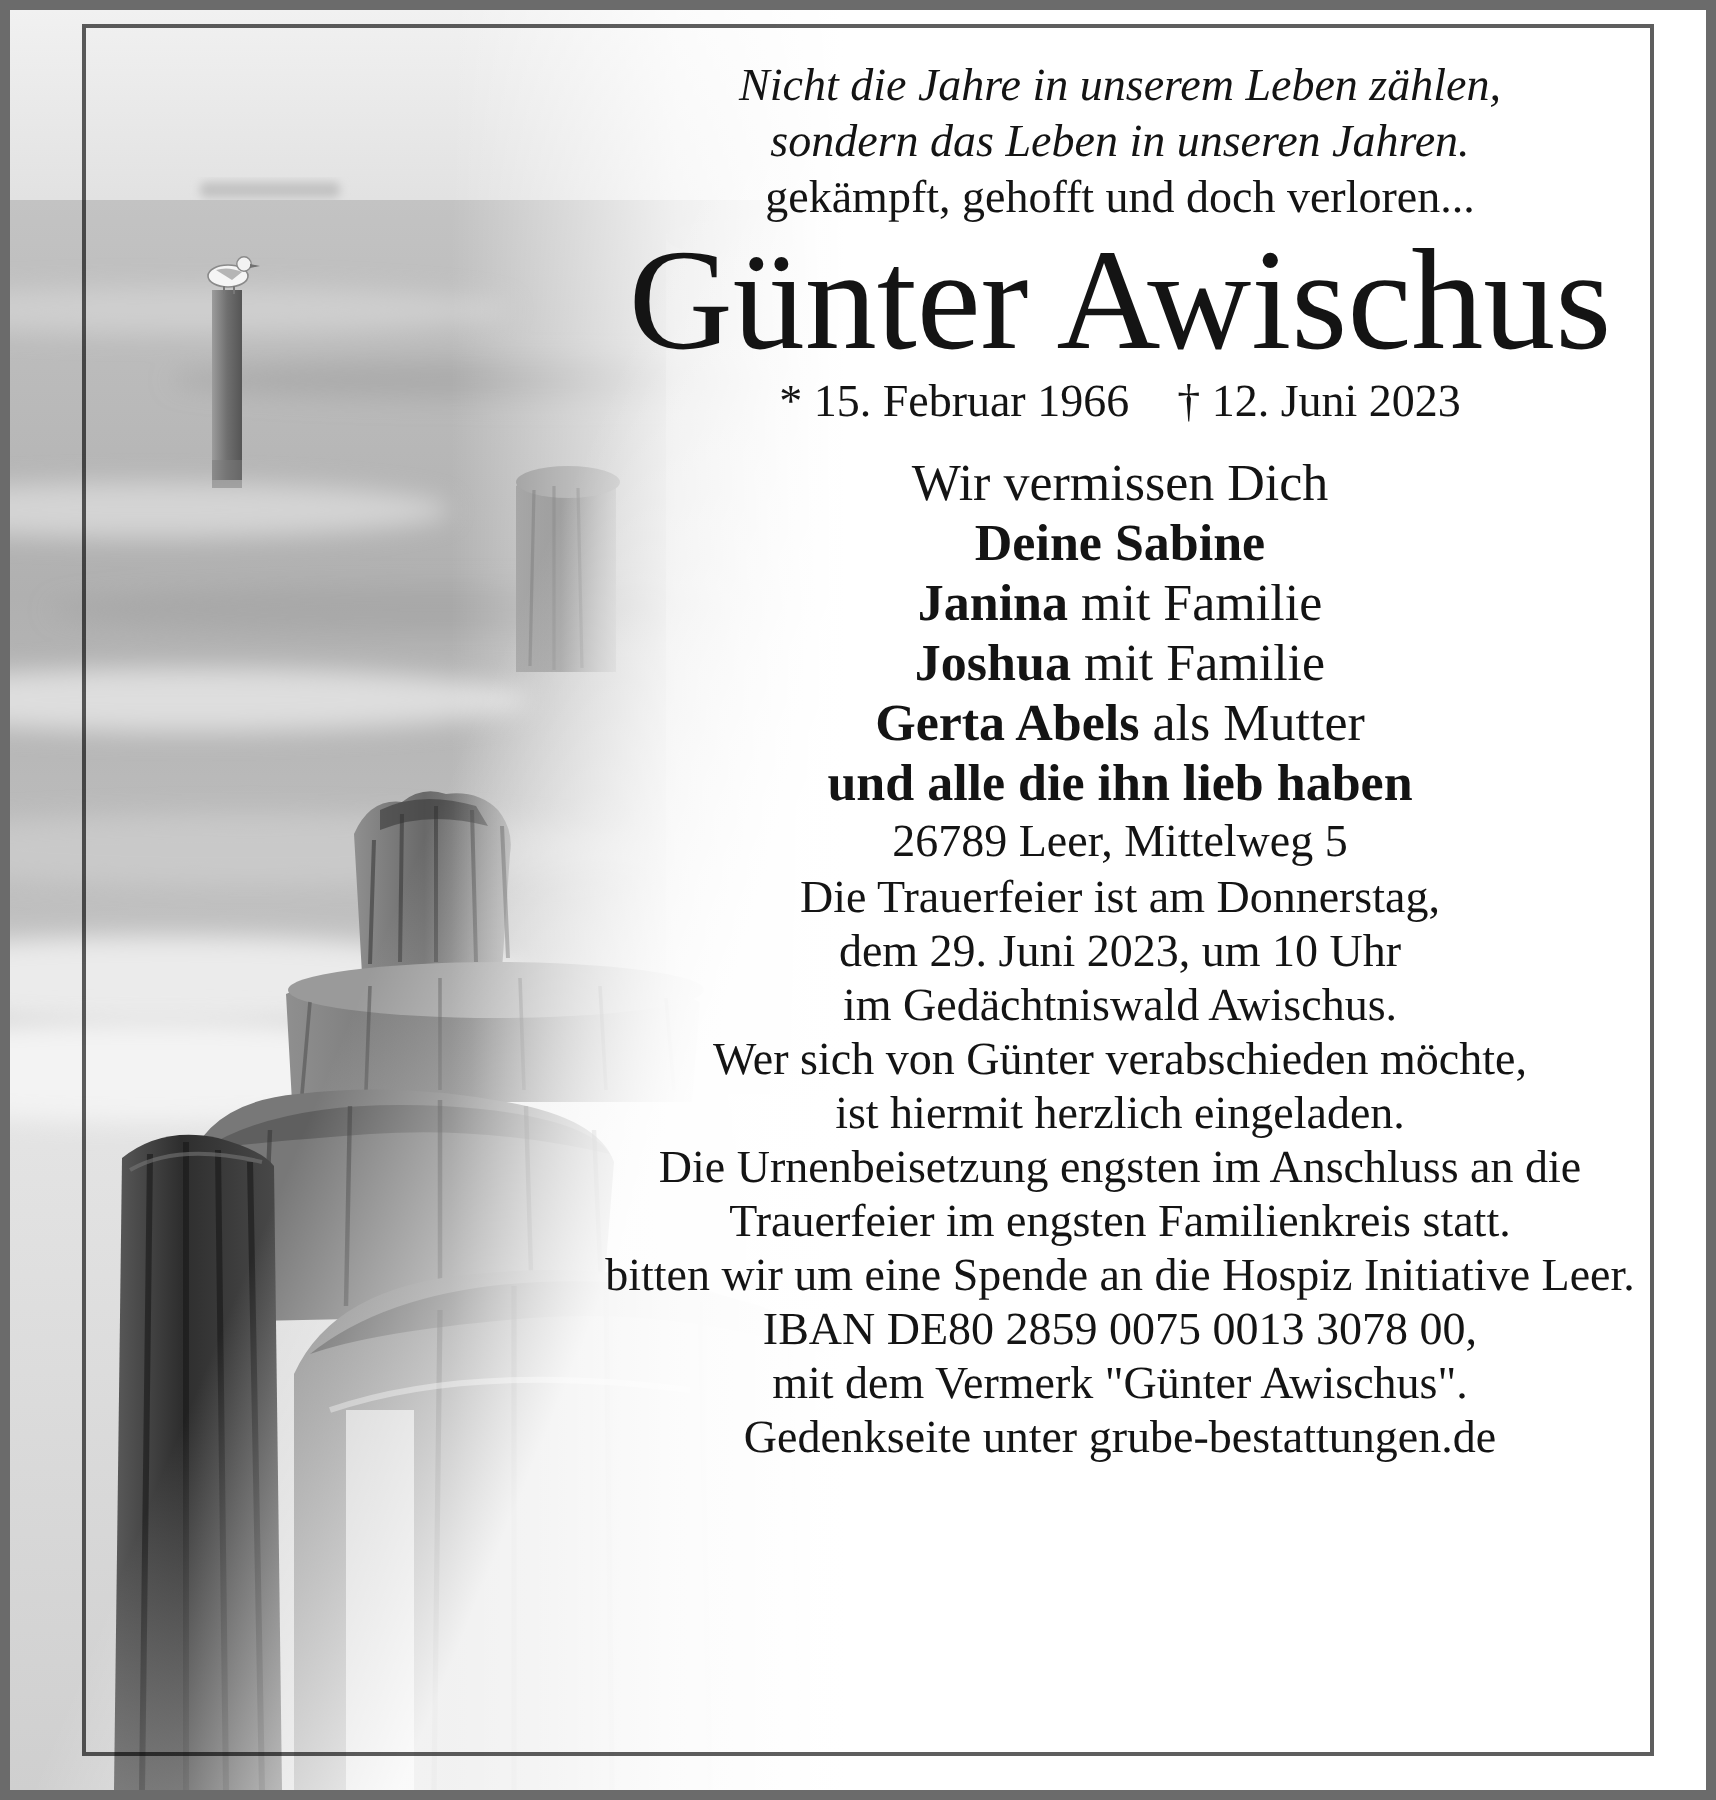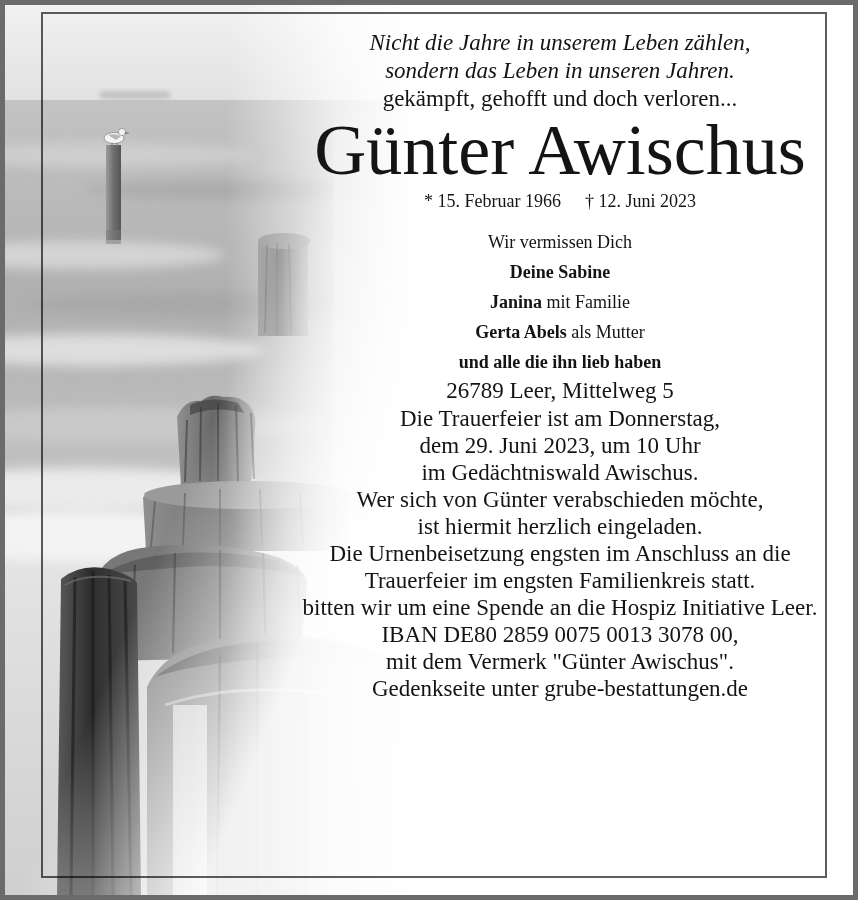--- a/index.html
+++ b/index.html
@@ -55,23 +55,23 @@
     padding-top: 17px;
     text-align: center;
     z-index: 3;
   }
 
   .textcol p, .textcol h1 { margin: 0; }
 
   .quote   { font-style: italic; font-size: 23px; line-height: 28px; }
   .intro   { font-size: 23px; line-height: 28px; margin-top: 14px; }
   .name    { font-size: 72px; line-height: 74px; font-weight: normal; margin-top: 8px; white-space: nowrap; }
-  .dates   { font-size: 18px; line-height: 28px; margin-top: 0; }
+  .dates   { font-size: 23px; line-height: 28px; margin-top: 0; }
   .dates .sep { display: inline-block; width: 24px; }
-  .family  { font-size: 18px; line-height: 30px; margin-top: 12px; }
+  .family  { font-size: 26px; line-height: 30px; margin-top: 12px; }
   .address { font-size: 23px; line-height: 28px; margin-top: 20px; }
   .block   { font-size: 23px; line-height: 27px; text-align: center; }
   .funeral  { margin-top: 17px; }
   .urn      { margin-top: 13px; }
   .donation { margin-top: 14px; }
   .memorial { font-size: 23px; line-height: 27px; margin-top: 21px; }
   .bl { display: block; }
   .family b { font-weight: bold; }
 </style>
 </head>
@@ -215,20 +215,21 @@
     <h1 class="name">Günter Awischus</h1>
 
     <p class="dates">
       <span>* 15. Februar 1966</span><span class="sep"></span><span>† 12. Juni 2023</span>
     </p>
 
     <div class="family">
       <span class="bl">Wir vermissen Dich</span>
       <span class="bl"><b>Deine Sabine</b><span></span></span>
       <span class="bl"><b>Janina</b><span> mit Familie</span></span>
+      <span class="bl"><b>Joshua</b><span> mit Familie</span></span>
       <span class="bl"><b>Gerta Abels</b><span> als Mutter</span></span>
       <span class="bl"><b>und alle die ihn lieb haben</b><span></span></span>
     </div>
 
     <p class="address">26789 Leer, Mittelweg 5</p>
 
     <p class="block funeral">
       <span class="bl">Die Trauerfeier ist am Donnerstag,</span>
       <span class="bl">dem 29. Juni 2023, um 10 Uhr</span>
       <span class="bl">im Gedächtniswald Awischus.</span>

